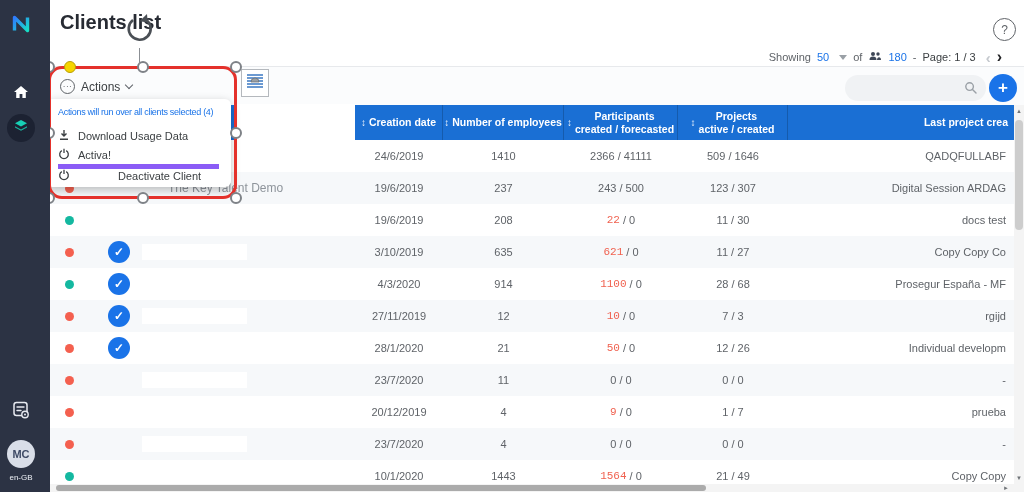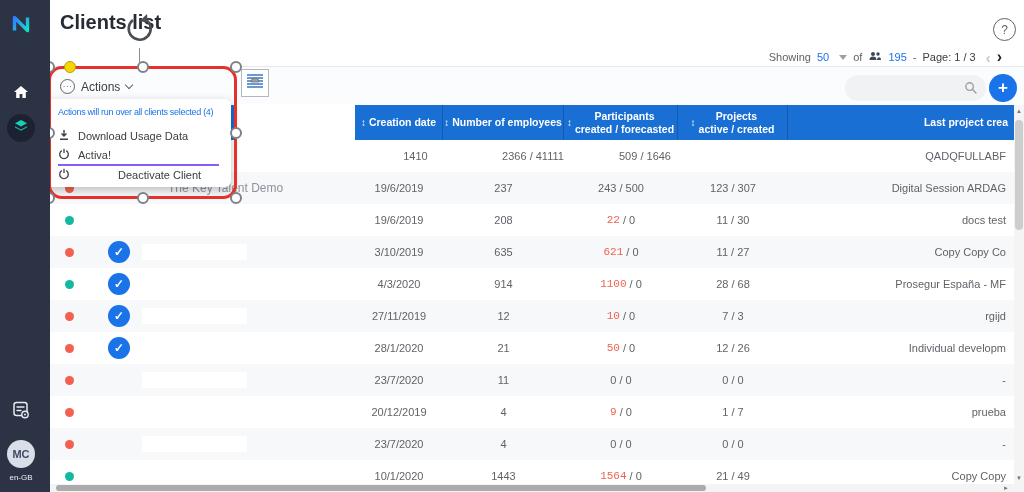--- a/index.html
+++ b/index.html
@@ -66,21 +66,21 @@
   
   .head-censor { position:absolute; left:237px; top:104px; width:118px; height:37px; background:#fff; z-index:4; }
 
   
   .actions-btn { position:absolute; left:60px; top:79px; display:flex; align-items:center; gap:6px; color:#3c4043; font-size:12px; z-index:6; cursor:pointer; }
   .dots-circle { width:15px; height:15px; border:1.3px solid #5f6368; border-radius:50%; display:flex; align-items:center; justify-content:center; font-size:8px; letter-spacing:.5px; color:#5f6368; line-height:0; }
   .chev { width:6px; height:6px; border-right:1.6px solid #5f6368; border-bottom:1.6px solid #5f6368; transform:rotate(45deg); margin-top:-3px; }
   .menu-panel { position:absolute; left:46px; top:99px; width:185px; height:88px; background:#fff; border-radius:6px; box-shadow:0 3px 10px rgba(0,0,0,.25); z-index:6; padding:8px 12px 0 12px; overflow:hidden; }
   .menu-note { color:#1a73e8; font-size:9px; letter-spacing:-.3px; white-space:nowrap; margin-bottom:9px; }
   .menu-item { display:flex; align-items:center; gap:8px; height:19px; color:#3c4043; font-size:11px; cursor:pointer; white-space:nowrap; }
-  .menu-item.sep { border-top:2px solid #8b5cf6;gap:48px; }
+  .menu-item.sep { border-top:5px solid #8b5cf6;gap:48px; }
 
   
   .anno { position:absolute; left:48px; top:66px; width:189px; height:133px; border:3px solid #e4312b; border-radius:14px; z-index:7; }
   .handle { position:absolute; width:12px; height:12px; border-radius:50%; background:#fff; border:2px solid #7e8287; }
   .h-tl{left:-8px;top:-8px;} .h-tm{left:calc(50% - 6px);top:-8px;} .h-tr{right:-8px;top:-8px;}
   .h-ml{left:-8px;top:calc(50% - 6px);} .h-mr{right:-8px;top:calc(50% - 6px);}
   .h-bl{left:-8px;bottom:-8px;} .h-bm{left:calc(50% - 6px);bottom:-8px;} .h-br{right:-8px;bottom:-8px;}
   .h-yellow { left:13px; top:-8px; background:#f6d500; border:1.5px solid #b99f06; }
   .rot-line { position:absolute; left:139px; top:48px; width:1px; height:16px; background:#8b8f94; z-index:7; }
   .rot-icon { position:absolute; left:123px; top:13px; z-index:8; }
@@ -150,21 +150,21 @@
     <span class="pag-caret"></span>
     <span>of</span>
     <span>
       <svg width="14" height="10" viewBox="0 0 14 10">
         <circle cx="5" cy="3" r="2" fill="#3e4757"></circle>
           <circle cx="10" cy="3" r="1.7" fill="#3e4757"></circle>
         <path d="M1.5 9 C1.5 6.6 3 5.6 5 5.6 C7 5.6 8.5 6.6 8.5 9 Z" fill="#3e4757"></path>
         <path d="M9 9 C9 7 10 6.2 11 6.2 C12.2 6.2 13 7 13 9 Z" fill="#3e4757"></path>
       </svg>
     </span>
-    <span class="pag-link">195</span>
+    <span class="pag-link">180</span>
     <span>-</span>
     <span class="pag-page">Page: 1 / 3</span>
     <span class="pag-prev">‹</span>
     <span class="pag-next">›</span>
   </div>
 
   <div class="top-divider"></div>
   <div class="toolbar-band"></div>
 
   <div class="search-pill">
@@ -214,20 +214,21 @@
       <div class="cell dotc">
           <span class="dot teal"></span>
         </div>
       <div class="cell chkc">
         
       </div>
       <div class="cell namec">
         <span class="rowname"></span>
         <span class="censor"></span>
       </div>
+      <div class="cell c-date">24/6/2019</div>
       <div class="cell c-emp">1410</div>
       <div class="cell c-part">
         <span>2366</span>
           <span>&nbsp;/ 41111</span>
       </div>
       <div class="cell c-proj">509 / 1646</div>
       <div class="cell lastc">QADQFULLABF</div>
     </div>
       <div class="row alt">
       <div class="cell dotc">

